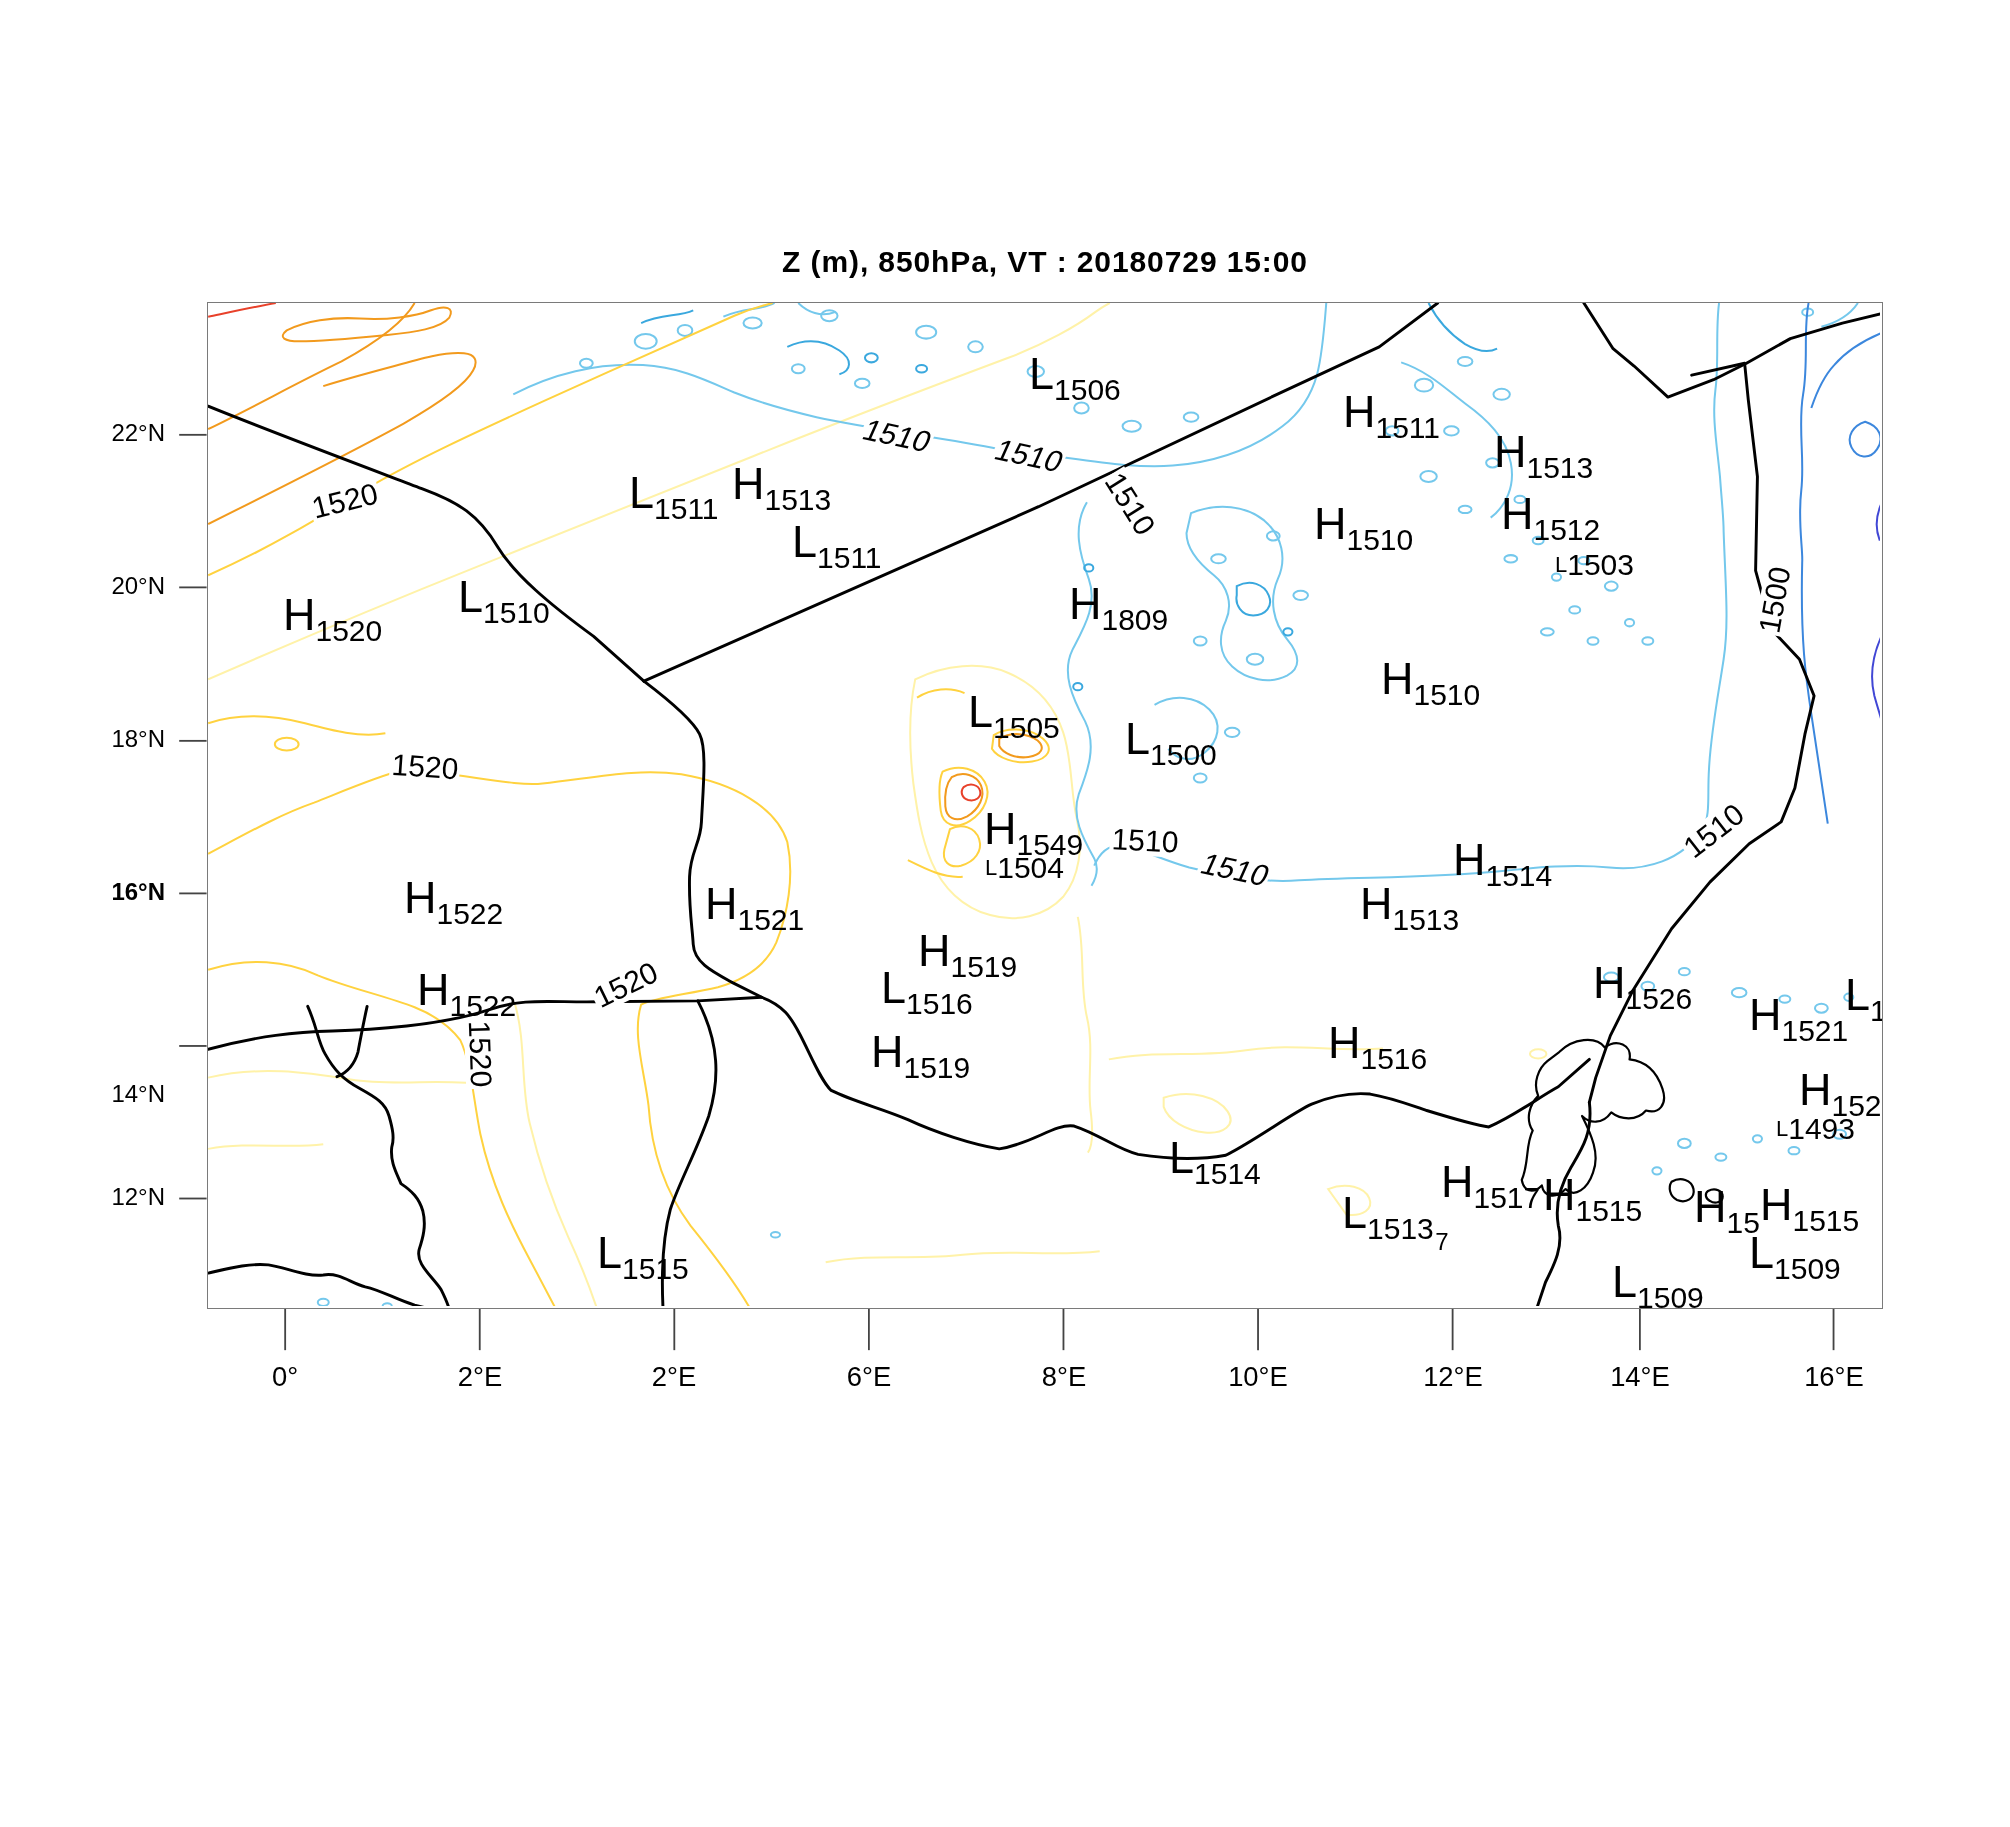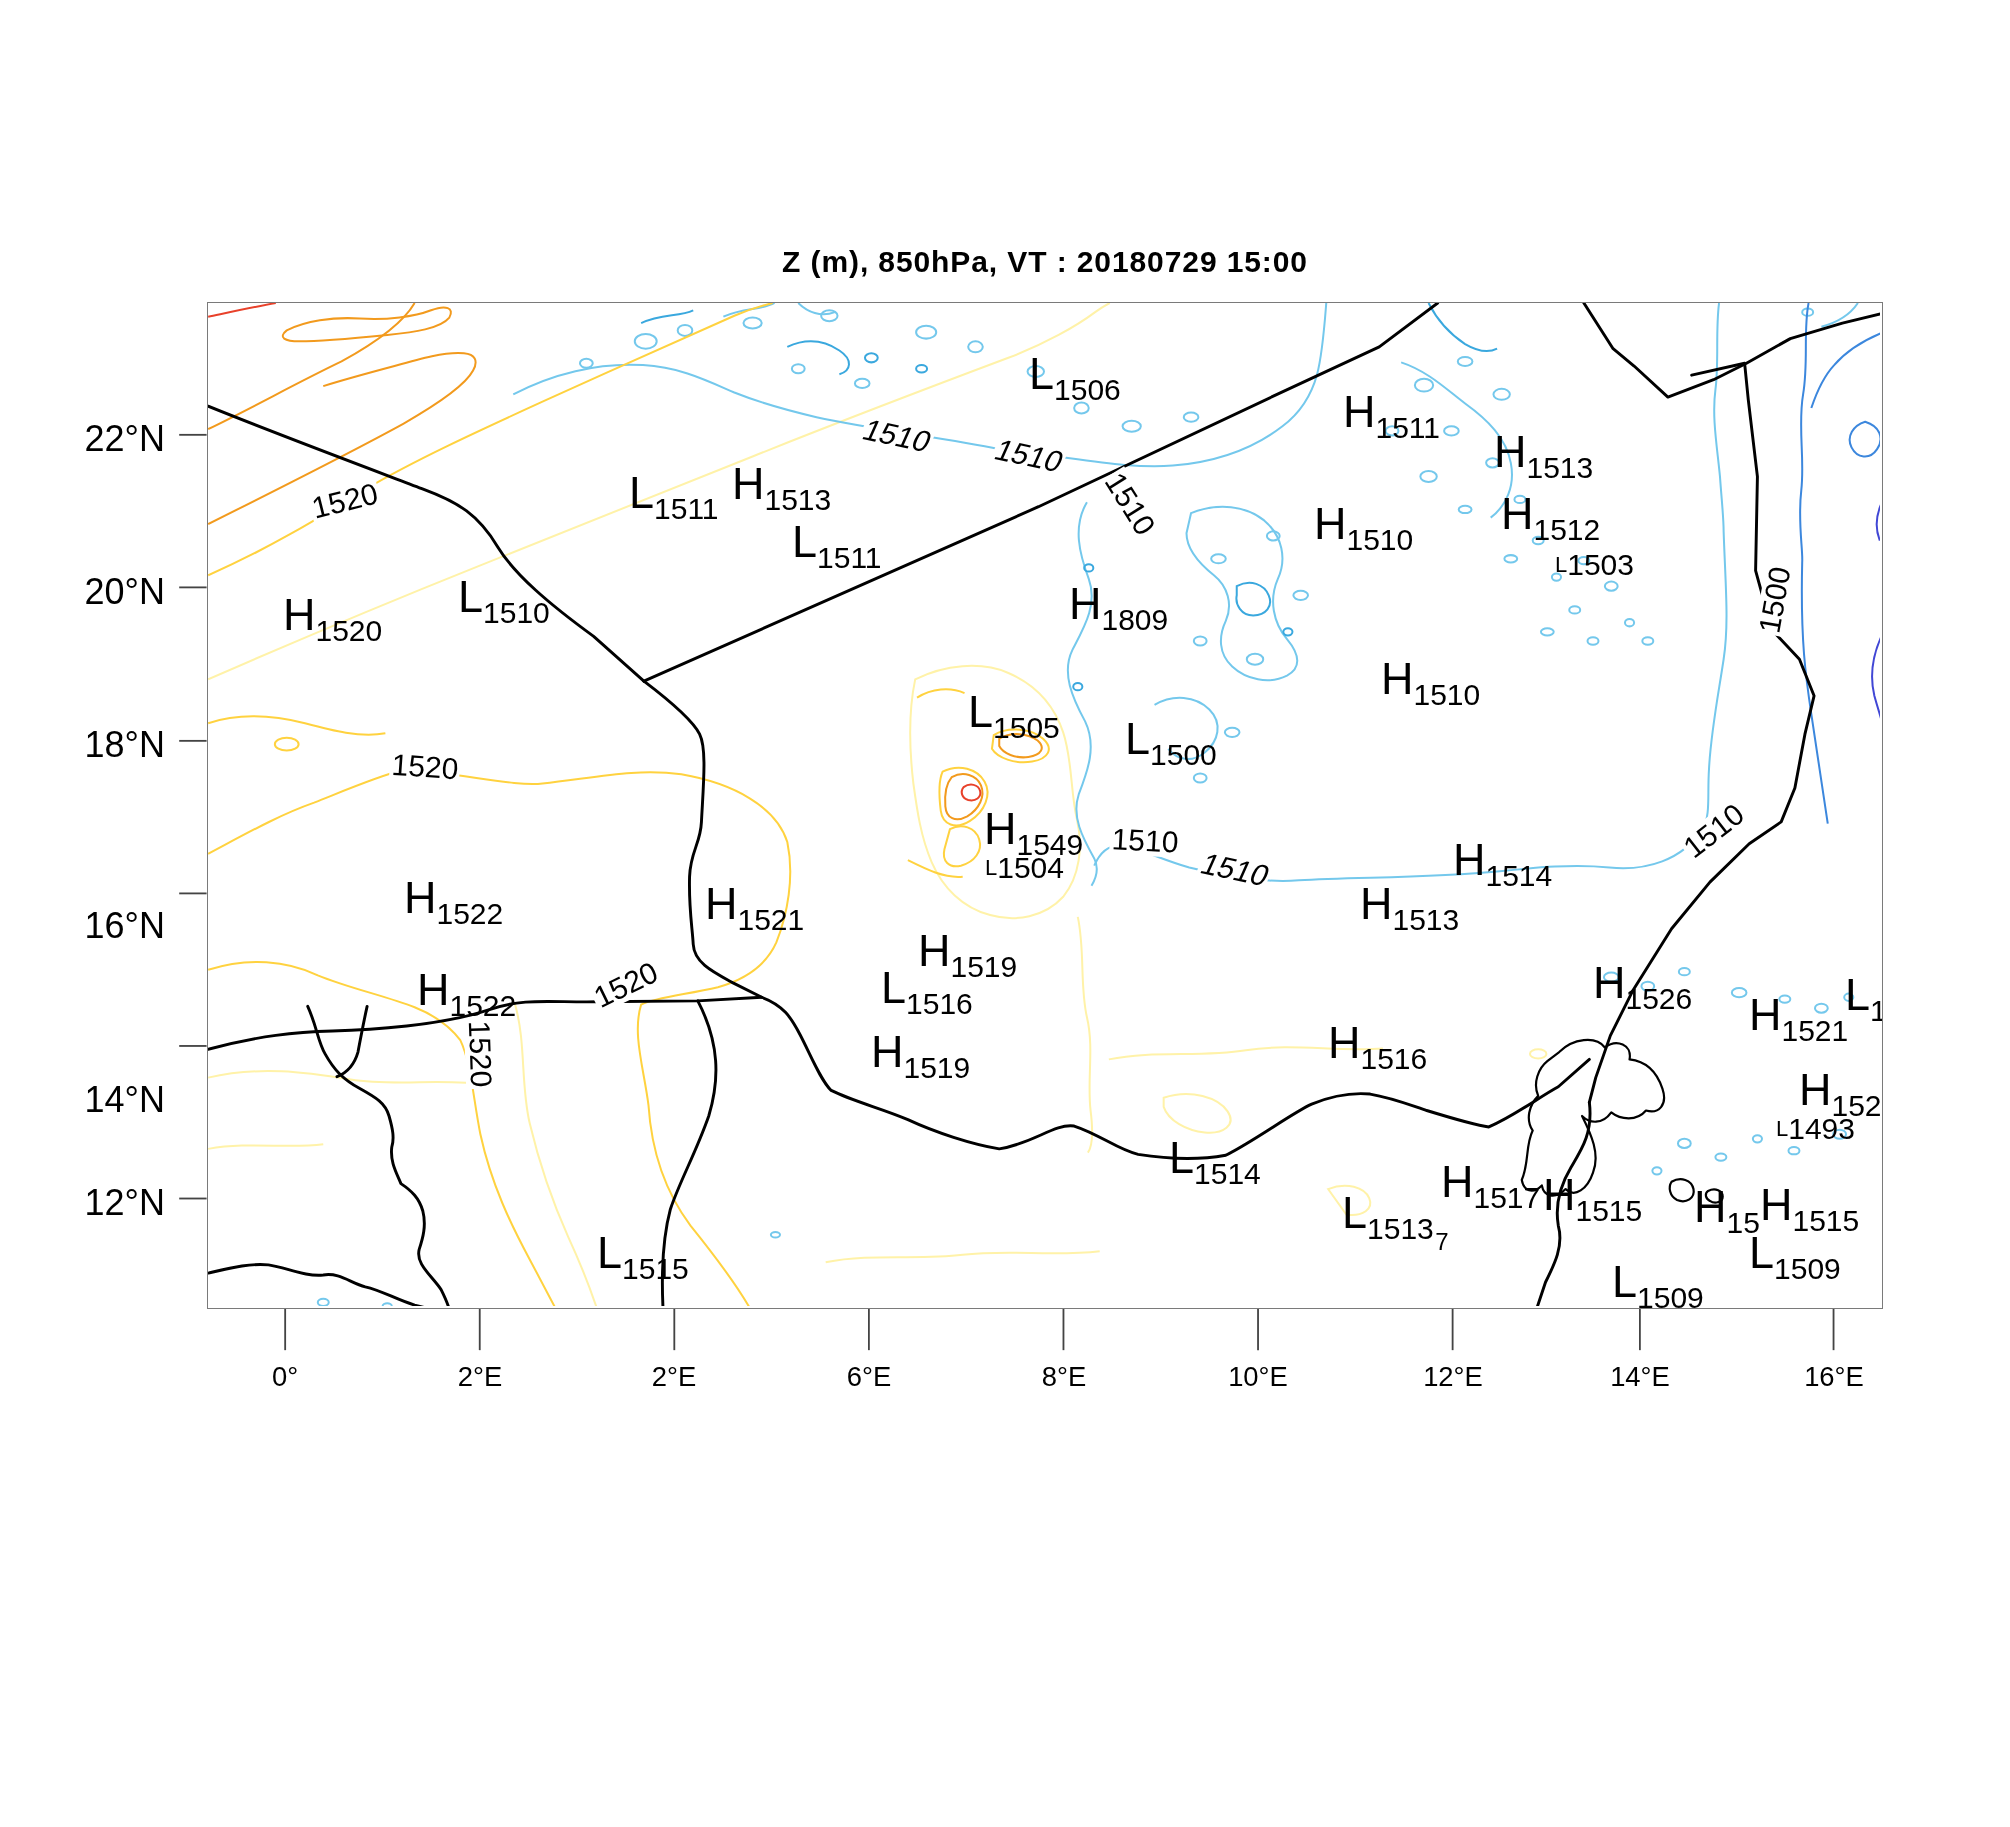--- a/index.html
+++ b/index.html
@@ -11,21 +11,21 @@
   #map-frame{position:absolute;left:207px;top:302px;width:1676px;height:1007px;
              overflow:hidden;border:1.8px solid #7a7a7a;box-sizing:border-box;}
   #map-svg{position:absolute;left:0;top:0;}
   .marker{position:absolute;white-space:nowrap;display:flex;align-items:flex-end;line-height:0.78;}
   .marker .letter{font-size:45px;}
   .marker .val{font-size:30px;transform:translateY(10px);}
   .marker.small .letter{font-size:22px;}
   .marker.small .val{transform:translateY(2.7px);}
   .clabel{position:absolute;font-size:30px;background:#fff;padding:0 1.8px;line-height:1;}
   .clabel.it{transform-origin:center;}
-  .lat-label{position:absolute;left:37px;width:128px;text-align:right;font-size:36px;line-height:1;}
+  .lat-label{position:absolute;left:37px;width:128px;text-align:right;font-size:24px;line-height:1;}
   .lon-label{position:absolute;width:128px;text-align:center;font-size:27.4px;line-height:1;top:1363px;}
 </style>
 </head>
 <body>
 
 <div id="canvas">
 
   <div class="title">Z (m), 850hPa, VT : 20180729  15:00</div>
 
   <svg id="outer-svg" width="2010" height="1827" viewBox="0 0 2200 2000">
@@ -375,21 +375,21 @@
         <span class="clabel it" style="left: 1027px; top: 567px; transform: translate(-50%, -50%) rotate(12deg) skewX(-12deg);">1510</span>
         <span class="clabel" style="left: 1506px; top: 528px; transform: translate(-50%, -50%) rotate(-38deg);">1510</span>
         <span class="clabel" style="left: 1234px; top: 939px; font-size: 24px; transform: translate(-50%, -50%) rotate(0deg);">7</span>
       </div>
   </div>
 
   <div id="axis-layer">
       <div class="lat-label" style="top: 421px;">22°N</div>
       <div class="lat-label" style="top: 574px;">20°N</div>
       <div class="lat-label" style="top: 727px;">18°N</div>
-      <div class="lat-label" style="top: 908px;">16°N</div>
+      <div class="lat-label" style="top: 880px; font-weight: bold;">16°N</div>
       <div class="lat-label" style="top: 1082px;">14°N</div>
       <div class="lat-label" style="top: 1185px;">12°N</div>
       <div class="lon-label" style="left: 221px;">0°</div>
       <div class="lon-label" style="left: 416px;">2°E</div>
       <div class="lon-label" style="left: 610px;">2°E</div>
       <div class="lon-label" style="left: 805px;">6°E</div>
       <div class="lon-label" style="left: 1000px; text-align: center;">8°E</div>
       <div class="lon-label" style="left: 1194px;">10°E</div>
       <div class="lon-label" style="left: 1389px;">12°E</div>
       <div class="lon-label" style="left: 1576px;">14°E</div>

